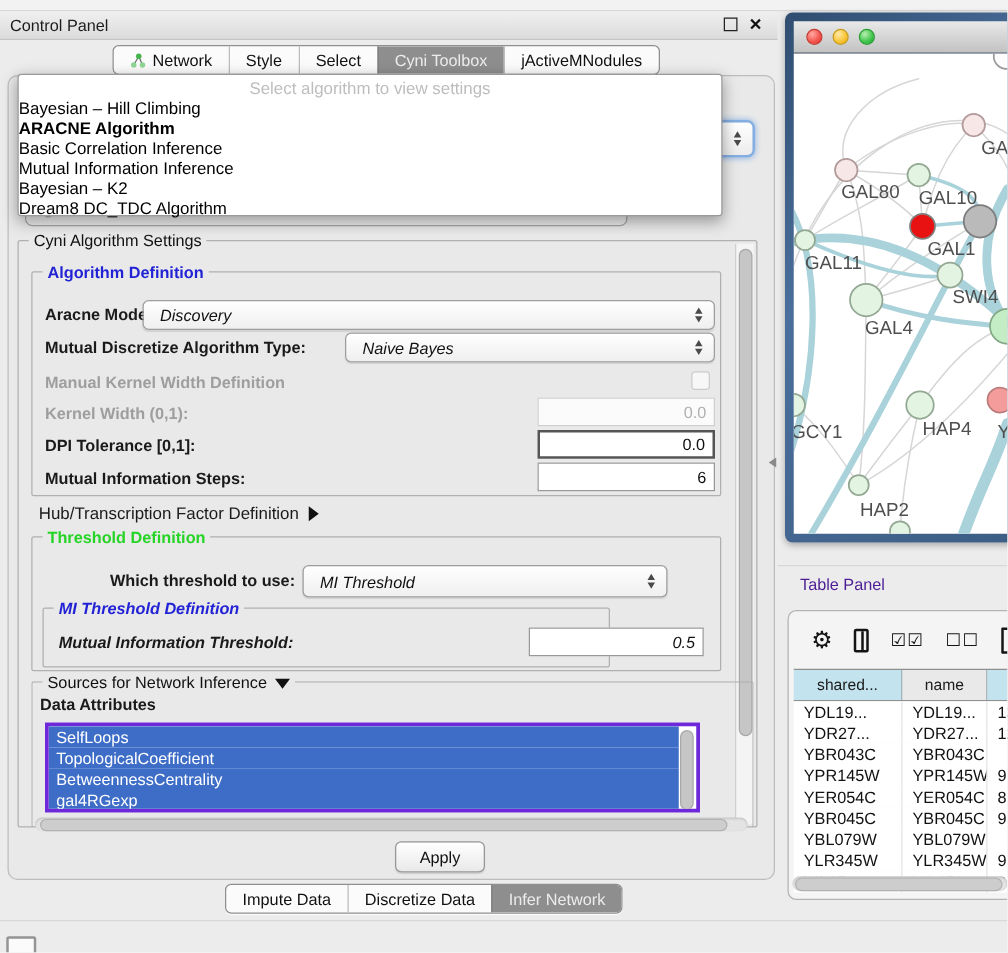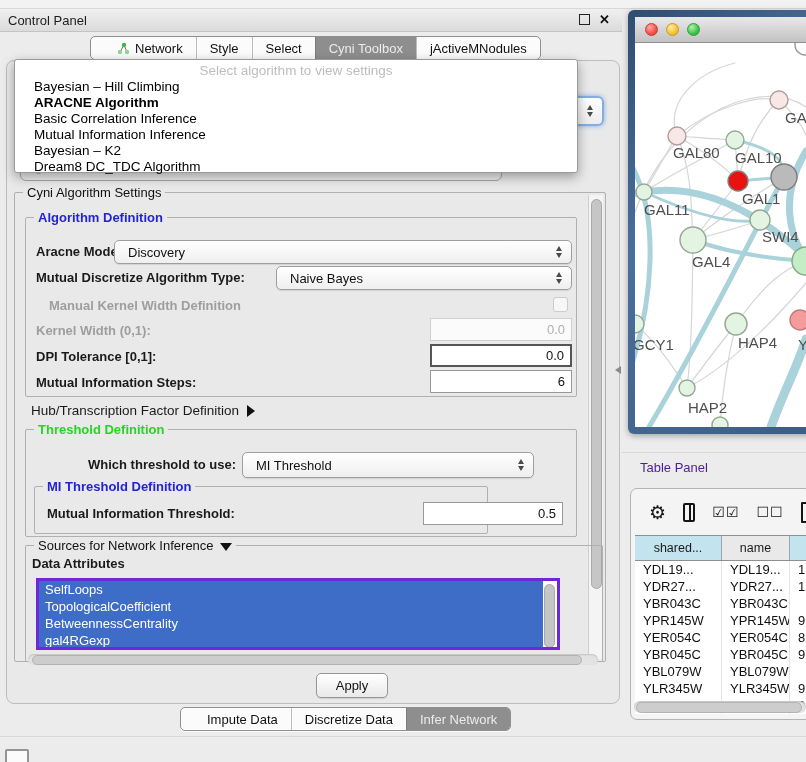--- a/index.html
+++ b/index.html
@@ -10,53 +10,53 @@
   .topstrip{left:0;top:0;width:806px;height:8px;background:#f2f2f2;border-bottom:1px solid #d8d8d8;}
   
   .ctitle{left:0;top:9px;width:622px;height:23px;background:linear-gradient(#f0f0f0,#dbdbdb);
           border-bottom:1px solid #c4c4c4;display:flex;align-items:center;padding-left:8px;
           font-size:13px;color:#1c1c1c;box-sizing:border-box;}
   .wbtns{position:absolute;right:12px;top:4px;display:flex;gap:9px;align-items:center;}
   .wmax{width:9px;height:9px;border:1.5px solid #222;background:transparent;}
   .wclose{font-size:13px;font-weight:bold;color:#111;line-height:13px;}
   
   .seg{display:flex;border:1px solid #8f8f8f;border-radius:5px;overflow:hidden;background:#fbfbfb;
-       height:22px;box-shadow:0 1px 0 rgba(255,255,255,.8);padding-left:13px;}
+       height:22px;box-shadow:0 1px 0 rgba(255,255,255,.8);}
   .sg{display:flex;align-items:center;gap:5px;padding:0 13px;font-size:13px;color:#111;
       border-left:1px solid #bdbdbd;white-space:nowrap;}
   .sg:first-child{border-left:none;}
   .sg.sel{background:#8e8e8e;color:#ececec;border-left-color:#7c7c7c;}
   
   .panel{left:6px;top:60px;width:614px;height:644px;background:#e9e9e9;border:1px solid #bdbdbd;
          border-radius:8px;box-sizing:border-box;}
   
   .popup{left:14px;top:59px;width:564px;height:114px;background:#fff;border:1px solid #9a9a9a;
          border-radius:3px;box-shadow:0 4px 12px rgba(0,0,0,.35);z-index:9;padding-top:2px;box-sizing:border-box;}
   .popup .ph{color:#bdbdbd;text-align:center;font-size:13.5px;height:17px;line-height:17px;}
-  .popup .it{font-size:13.5px;padding-left:19px;height:16px;line-height:16px;color:#000;}
+  .popup .it{font-size:13.5px;padding-left:0;height:16px;line-height:16px;color:#000;}
   .popup .it.bold{font-weight:bold;}
   
   .bgcombo{left:20px;top:151px;width:482px;height:30px;border:1px solid #a8a8a8;border-radius:6px;
            background:linear-gradient(#fdfdfd,#ededed);z-index:1;display:flex;align-items:center;
            padding-left:14px;font-size:13.5px;color:#a6a6a6;box-sizing:border-box;}
   .frag{left:560px;top:96px;width:44px;height:30px;border-radius:6px;border:2px solid #84aee2;
         box-shadow:0 0 5px #84aee2;background:linear-gradient(#fff,#ececec);z-index:2;box-sizing:border-box;}
   
   .grp{position:absolute;border:1px solid #b0b0b0;border-radius:2px;box-sizing:border-box;}
   .legend{position:absolute;top:-8px;left:8px;background:#e9e9e9;padding:0 4px;font-size:13px;
           color:#111;white-space:nowrap;}
   .legend.blue{color:#2323d6;font-weight:bold;}
   .legend.green{color:#25d425;font-weight:bold;}
   .lbl{position:absolute;font-weight:bold;font-size:13px;color:#1a1a1a;white-space:nowrap;}
   .lbl.plain{font-weight:normal;}
   .lbl.dis{color:#9e9e9e;}
   
   .combo{position:absolute;background:linear-gradient(#ffffff,#efefef);border:1px solid #9f9f9f;
          border-radius:5px;display:flex;align-items:center;font-size:13px;color:#111;
-         padding-left:13px;box-sizing:border-box;box-shadow:0 1px 1px rgba(0,0,0,.10);}
+         padding-left:13px;box-sizing:border-box;box-shadow:0 1px 1px rgba(0,0,0,.10);font-style:italic;}
   .spin{position:absolute;right:9px;top:50%;transform:translateY(-50%);display:flex;
         flex-direction:column;gap:2px;}
   .spin .up{width:0;height:0;border-left:3.5px solid transparent;border-right:3.5px solid transparent;
             border-bottom:5px solid #4a4a4a;}
   .spin .dn{width:0;height:0;border-left:3.5px solid transparent;border-right:3.5px solid transparent;
             border-top:5px solid #4a4a4a;}
   
   .field{position:absolute;background:#fff;border:1px solid #999;font-size:13px;color:#111;
          display:flex;align-items:center;justify-content:flex-end;padding-right:6px;box-sizing:border-box;}
   .field.strong{border:2px solid #555;}
@@ -207,21 +207,21 @@
 
       <span class="lbl" style="left:10px;top:52px;">Mutual Discretize Algorithm Type:</span>
       <div class="combo" style="left:250px;top:48px;width:296px;height:24px;">
         <span>Naive Bayes</span>
         <span class="spin">
             <span class="up"></span>
             <span class="dn"></span>
           </span>
       </div>
 
-      <span class="lbl dis" style="left:23px;top:80px;">Manual Kernel Width Definition</span>
+      <span class="lbl dis" style="left:10px;top:80px;">Manual Kernel Width Definition</span>
       <span class="cb" style="left:527px;top:79px;"></span>
 
       <span class="lbl dis" style="left:10px;top:105px;">Kernel Width (0,1):</span>
       <div class="field dis" style="left:404px;top:100px;width:142px;height:23px;">
         <span>0.0</span>
       </div>
 
       <span class="lbl" style="left:10px;top:131px;">DPI Tolerance [0,1]:</span>
       <div class="field strong" style="left:404px;top:126px;width:142px;height:23px;">
         <span>0.0</span>
@@ -242,21 +242,21 @@
 
       <span class="lbl" style="left:62px;top:27px;">Which threshold to use:</span>
       <div class="combo" style="left:216px;top:22px;width:292px;height:26px;">
         <span>MI Threshold</span>
         <span class="spin">
             <span class="up"></span>
             <span class="dn"></span>
           </span>
       </div>
 
-      <div class="grp" style="left:8px;top:56px;width:454px;height:48px;">
+      <div class="grp" style="left:8px;top:56px;width:454px;height:48px;font-style:italic;">
         <span class="legend blue">MI Threshold Definition</span>
         <span class="lbl" style="left:12px;top:19px;">Mutual Information Threshold:</span>
         <div class="field" style="left:388px;top:15px;width:140px;height:23px;">
           <span>0.5</span>
         </div>
       </div>
     </div>
 
     <div class="grp" style="left:10px;top:352px;width:578px;height:117px;border-bottom:none;">
       <span class="legend">

